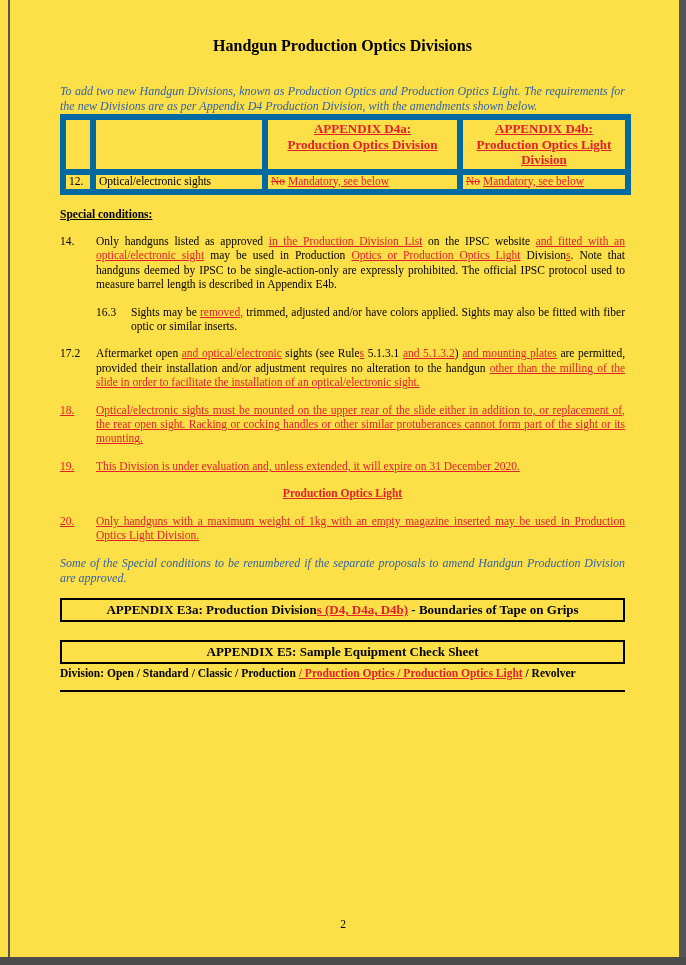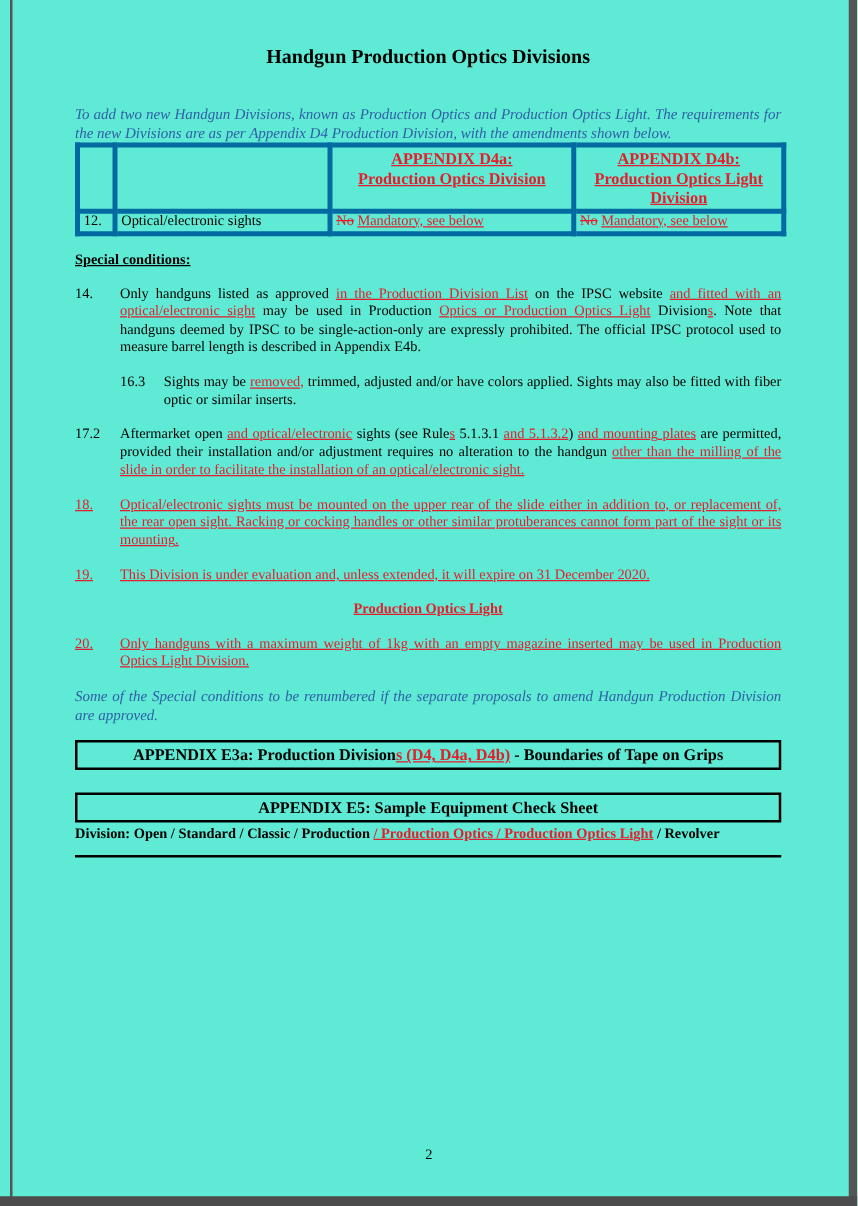--- a/index.html
+++ b/index.html
@@ -1,34 +1,34 @@
 <!DOCTYPE html>
 <html style="--red: #e41e2b; --blue: #3060a8;"><head>
 <meta charset="utf-8">
 <style>
   :root { --red:#e41e2b; --blue:#3060a8; }
   * { box-sizing: border-box; margin: 0; padding: 0; }
   html,body { background:#fff; }
   body { font-family:"Liberation Serif", serif; }
   .page {
     position: relative; width: 686px; height: 965px;
-    background:#5eead4; overflow:hidden;
+    background:#fde047; overflow:hidden;
     padding: 36px 61px 0 60px;
     color:#000; font-size:11.5px; line-height:14.4px;
   }
   .edge { position:absolute; background:#555; }
   .edge-left  { left:8px; top:0; width:2px; height:100%; }
   .edge-right { right:0; top:0; width:7px; height:100%; }
   .edge-bottom{ left:0; bottom:0; width:100%; height:8px; background:#4c4c4c; }
 
   .doc-title { text-align:center; font-size:16px; line-height:20px; font-weight:bold; margin-bottom:28px; }
   .note-blue { color:var(--blue); font-style:italic; font-size:12px; line-height:14.5px; text-align:justify; }
 
   table.appendix-table { border-collapse:collapse; width:565px; table-layout:fixed; margin-top:1px; }
-  table.appendix-table td, table.appendix-table th { border:4px solid #0369a1; vertical-align:top; }
+  table.appendix-table td, table.appendix-table th { border:6px solid #0369a1; vertical-align:top; }
   .col-num   { width:30px; }
   .col-label { width:172px; }
   .col-d4a   { width:195px; }
   .col-d4b   { width:168px; }
   th.hdr { color:var(--red); font-weight:bold; font-size:13px; line-height:15.5px; text-align:center; padding:1px 2px; }
   th.hdr div { text-decoration:underline; }
   td.cell { font-size:11.5px; line-height:13px; padding:0 3px 1px 3px; }
 
   .sc-heading { font-size:11.5px; font-weight:bold; text-decoration:underline; margin-top:12px; }
   .item { display:flex; margin-top:13px; }

